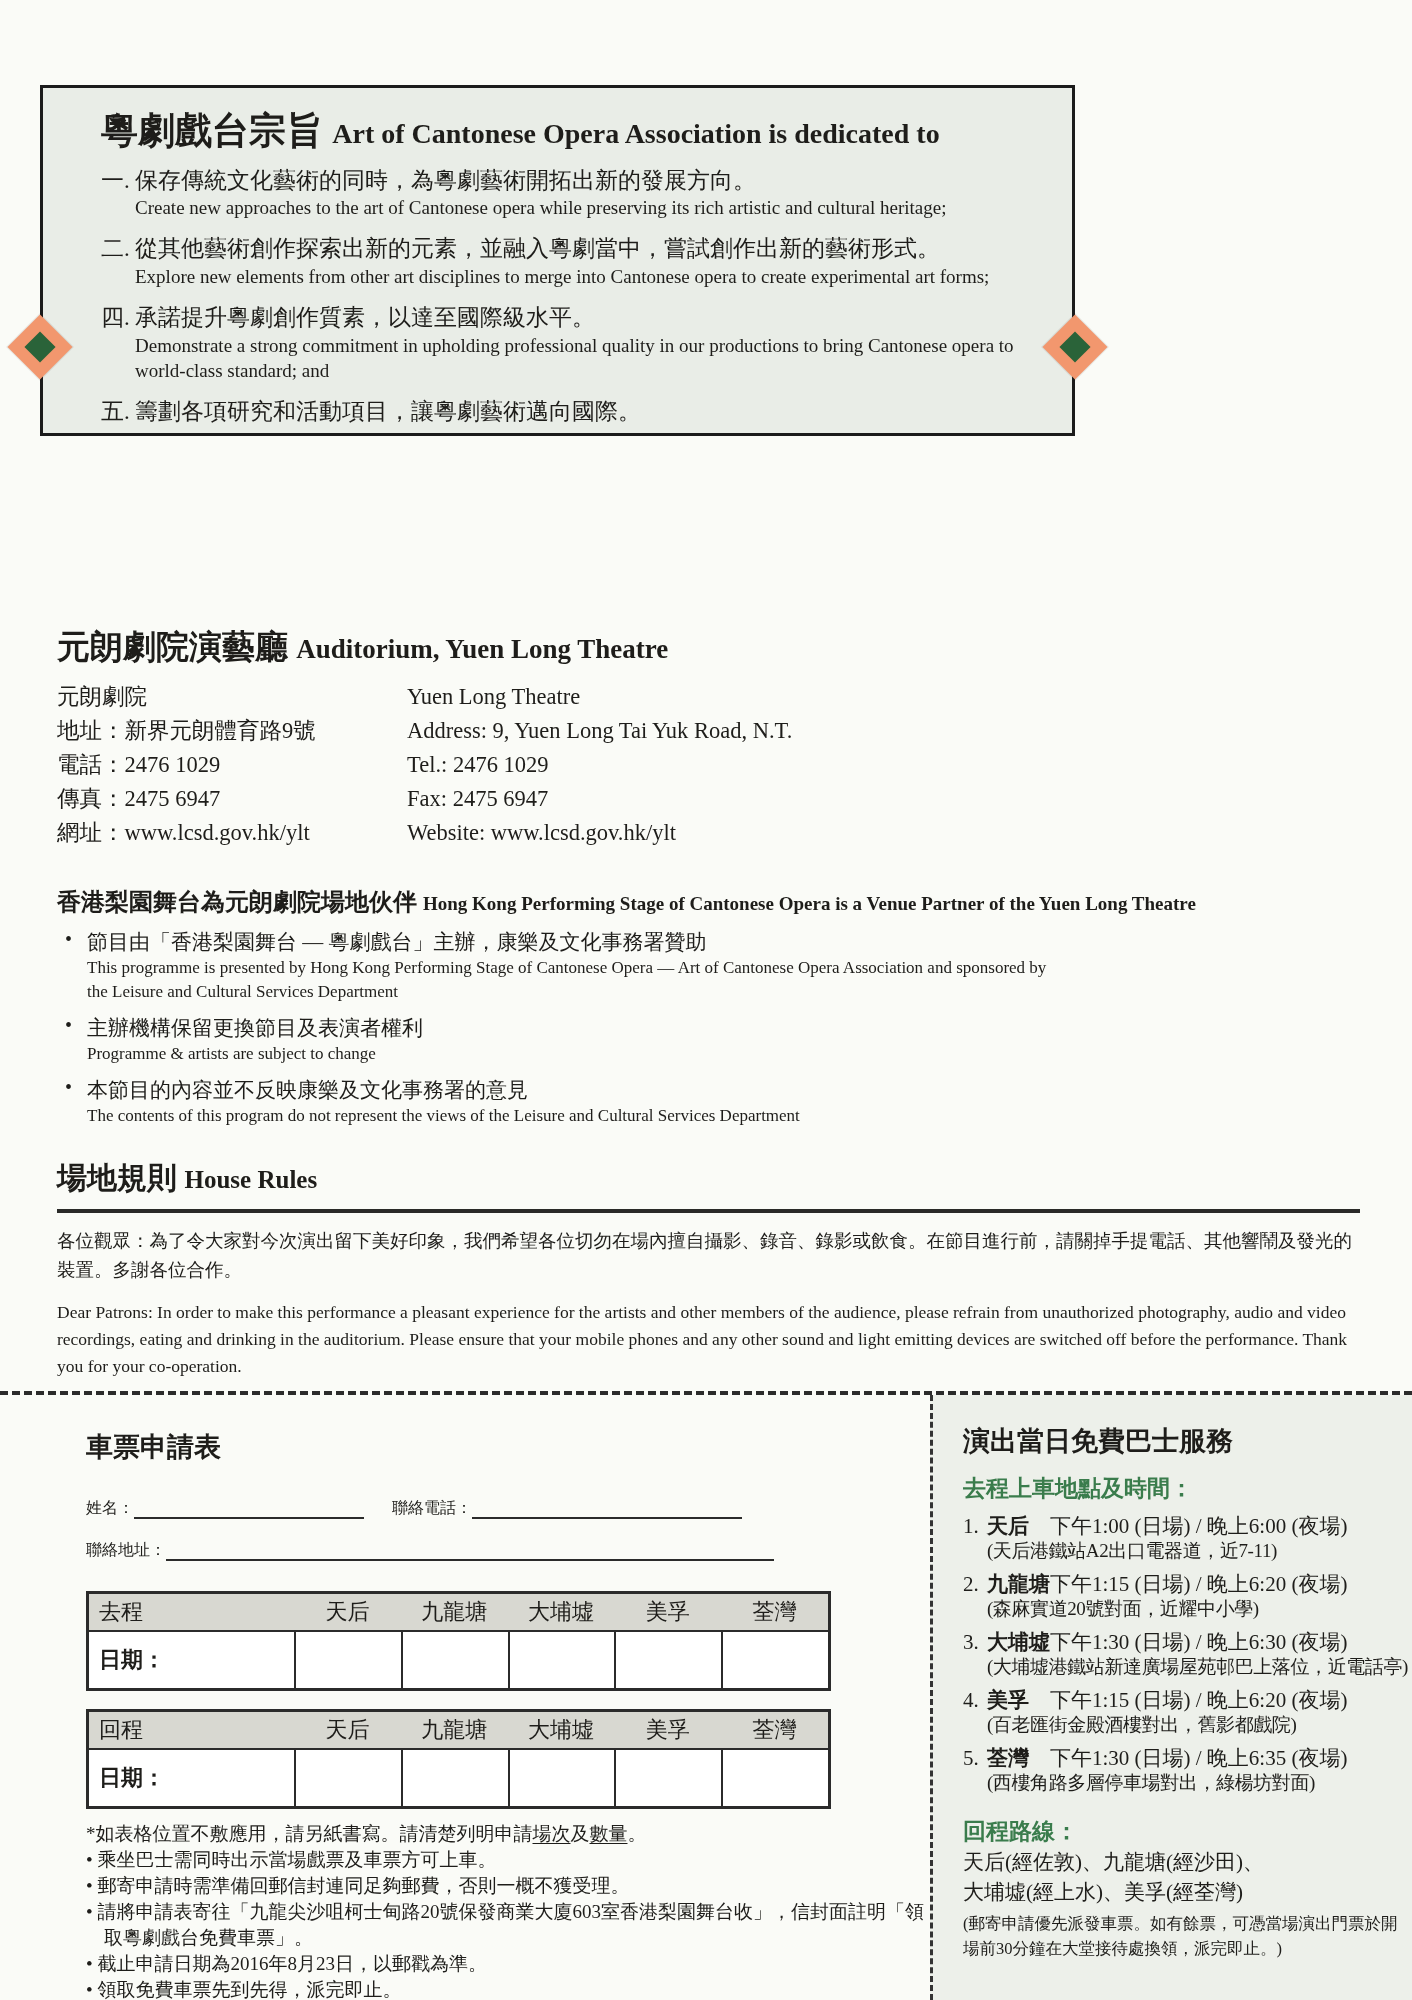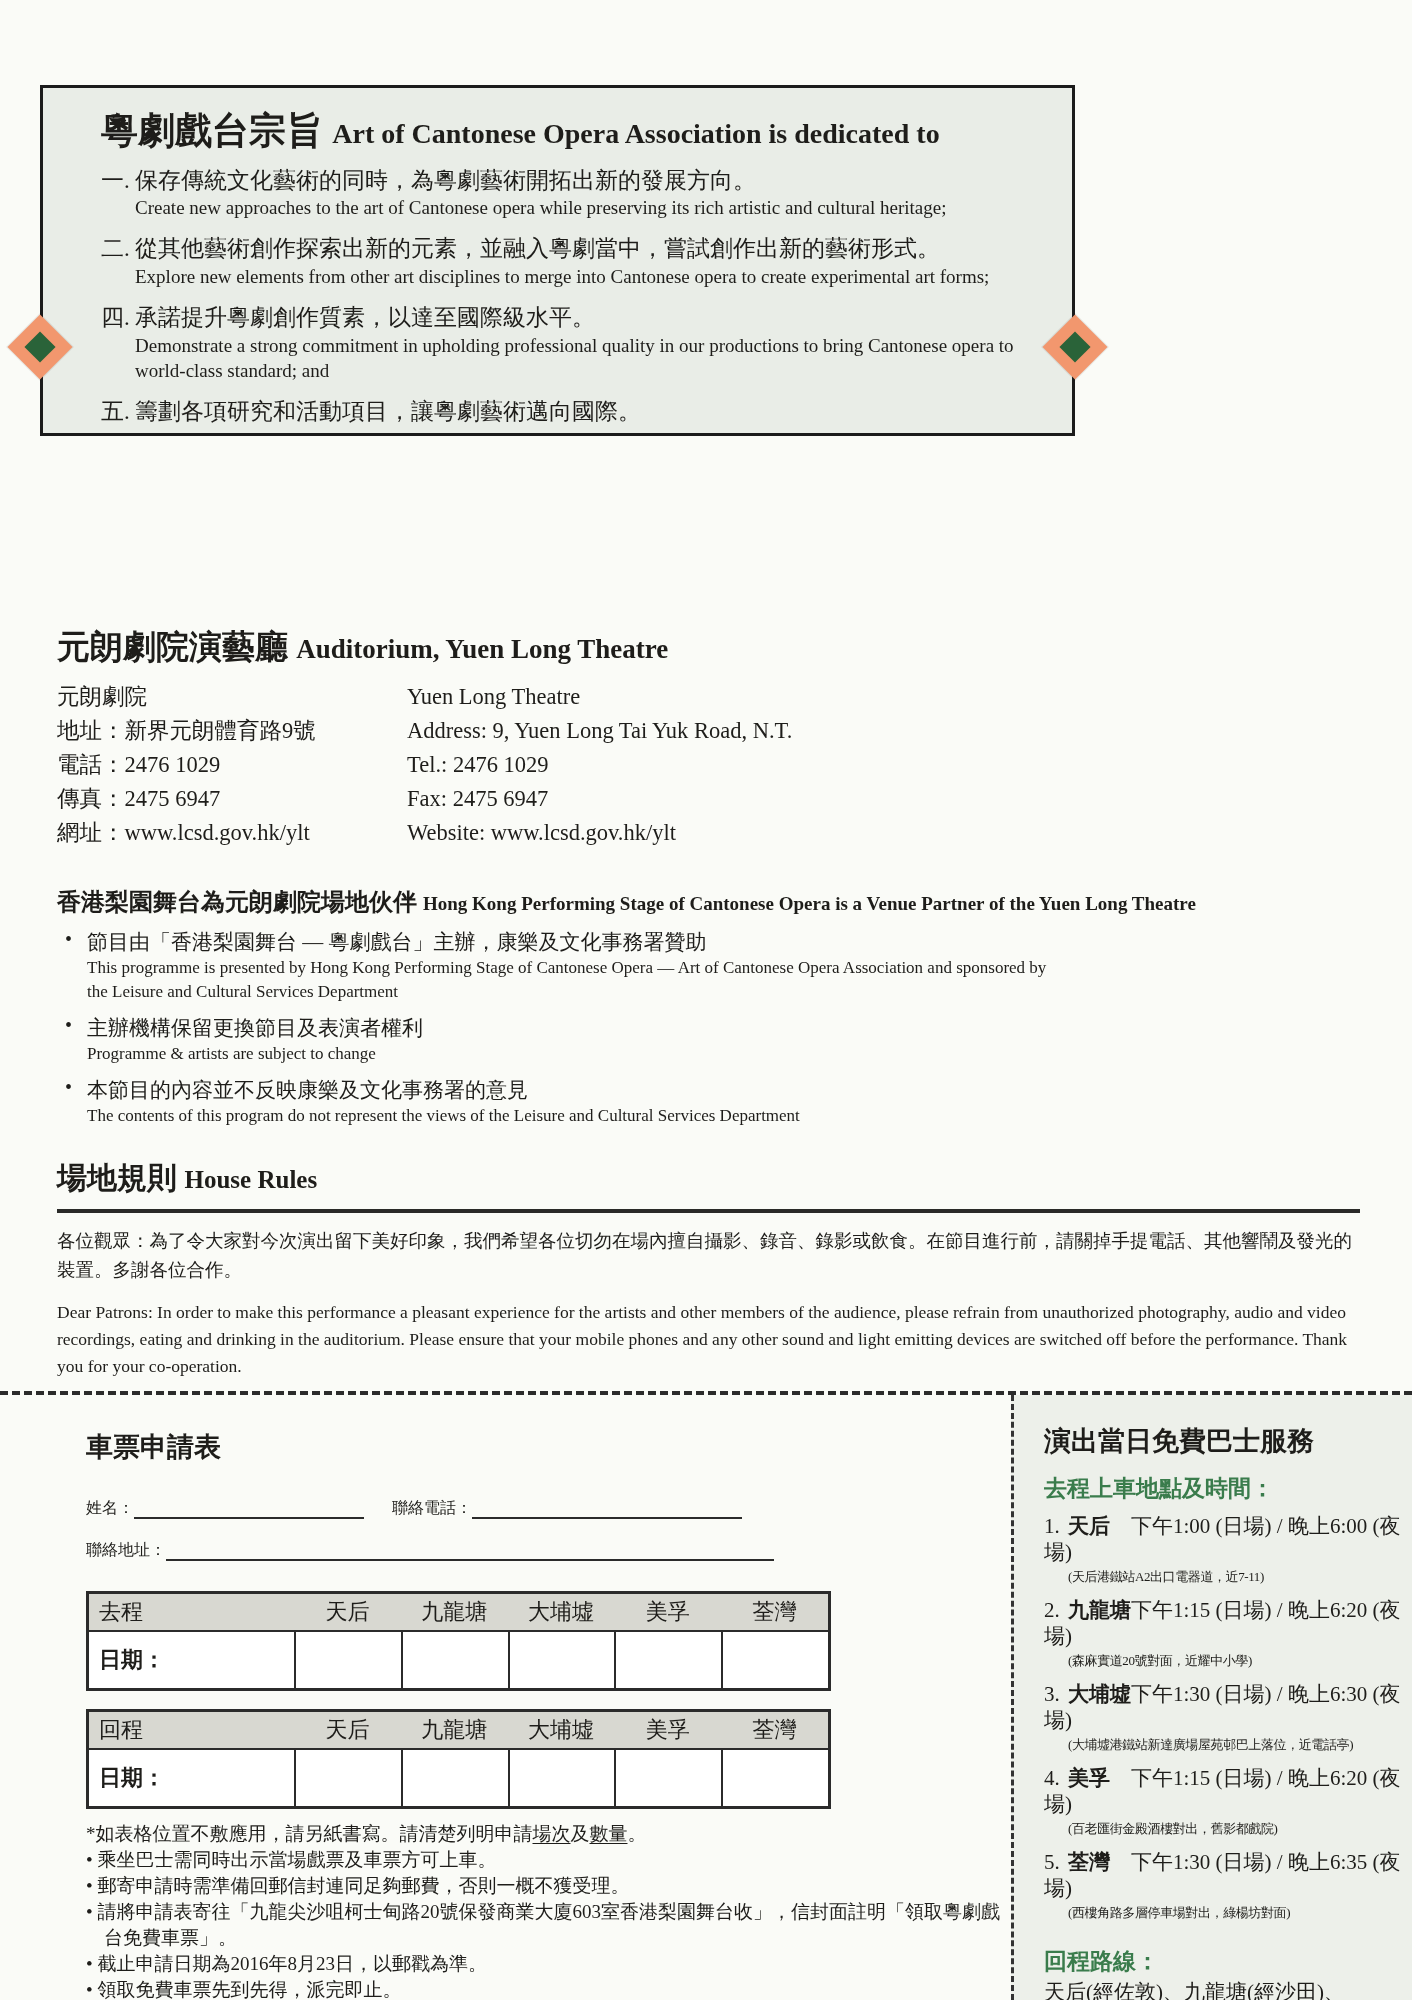--- a/index.html
+++ b/index.html
@@ -86,21 +86,21 @@
   .notes{margin-top:12px;font-size:19px;line-height:26px;}
   .note{padding-left:18px;text-indent:-18px;}
   .ul-part{text-decoration:underline;text-underline-offset:3px;}
 
   .bus-title{font-size:27px;font-weight:bold;}
   .green-head{color:#3a7c4c;font-weight:bold;font-size:23px;margin-top:14px;}
   .stop{margin-top:9px;}
   .stop-l1{font-size:21px;line-height:26px;}
   .stop-num{display:inline-block;min-width:24px;}
   .stop-name{font-weight:bold;}
-  .stop-detail{font-size:13px;line-height:23px;margin-left:24px;white-space:nowrap;letter-spacing:-0.4px;}
+  .stop-detail{font-size:19px;line-height:23px;margin-left:24px;white-space:nowrap;letter-spacing:-0.4px;}
   .return-head{margin-top:22px;}
   .return-line{font-size:21px;line-height:30px;}
   .return-note{font-size:16.5px;line-height:25px;margin-top:4px;}
 </style>
 </head>
 <body>
 
 <div class="page">
 
   <div class="mission-box">
@@ -277,16 +277,17 @@
         <div class="stop-l1"><span class="stop-num">4.</span><span class="stop-name">美孚　</span><span>下午1:15 (日場) / 晚上6:20 (夜場)</span></div>
         <div class="stop-detail">(百老匯街金殿酒樓對出，舊影都戲院)</div>
       </div>
       <div class="stop">
         <div class="stop-l1"><span class="stop-num">5.</span><span class="stop-name">荃灣　</span><span>下午1:30 (日場) / 晚上6:35 (夜場)</span></div>
         <div class="stop-detail">(西樓角路多層停車場對出，綠楊坊對面)</div>
       </div>
 
       <div class="green-head return-head">回程路線：</div>
       <div class="return-line">天后(經佐敦)、九龍塘(經沙田)、</div>
+      <div class="return-line">大埔墟(經上水)、美孚(經荃灣)</div>
       <div class="return-note">(郵寄申請優先派發車票。如有餘票，可憑當場演出門票於開場前30分鐘在大堂接待處換領，派完即止。)</div>
     </div>
   </div>
 </div>
 
 </body></html>

